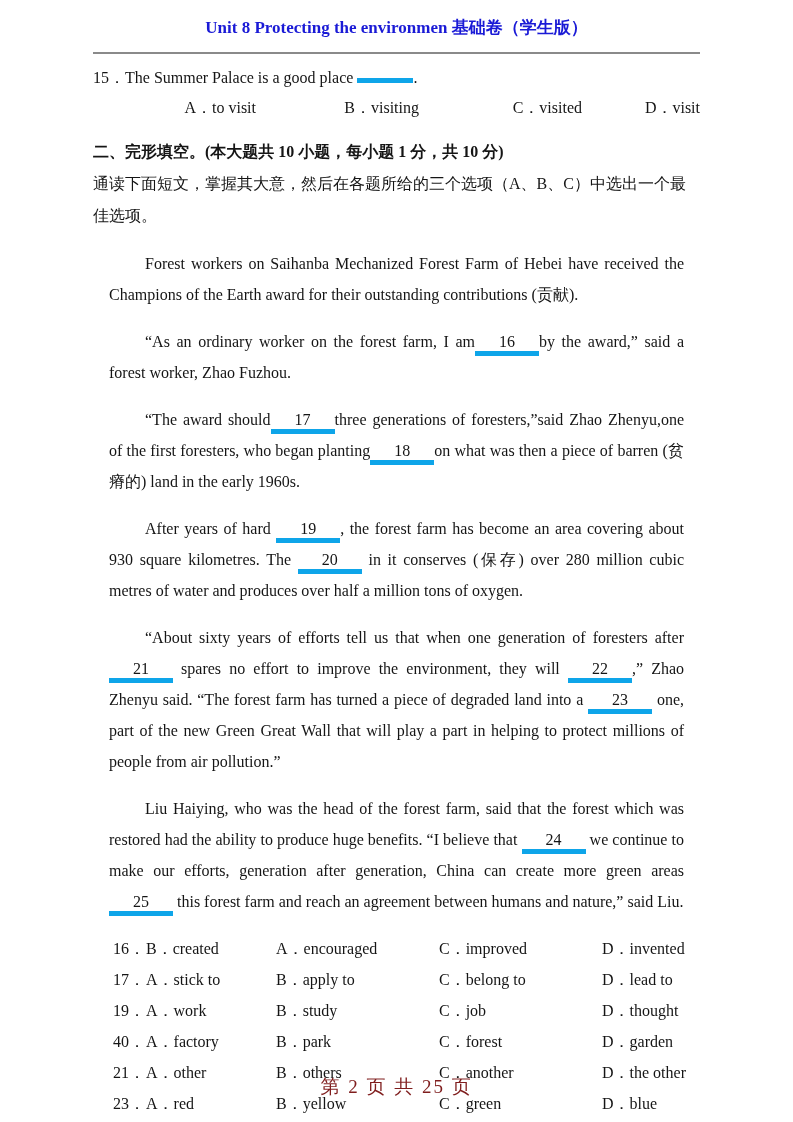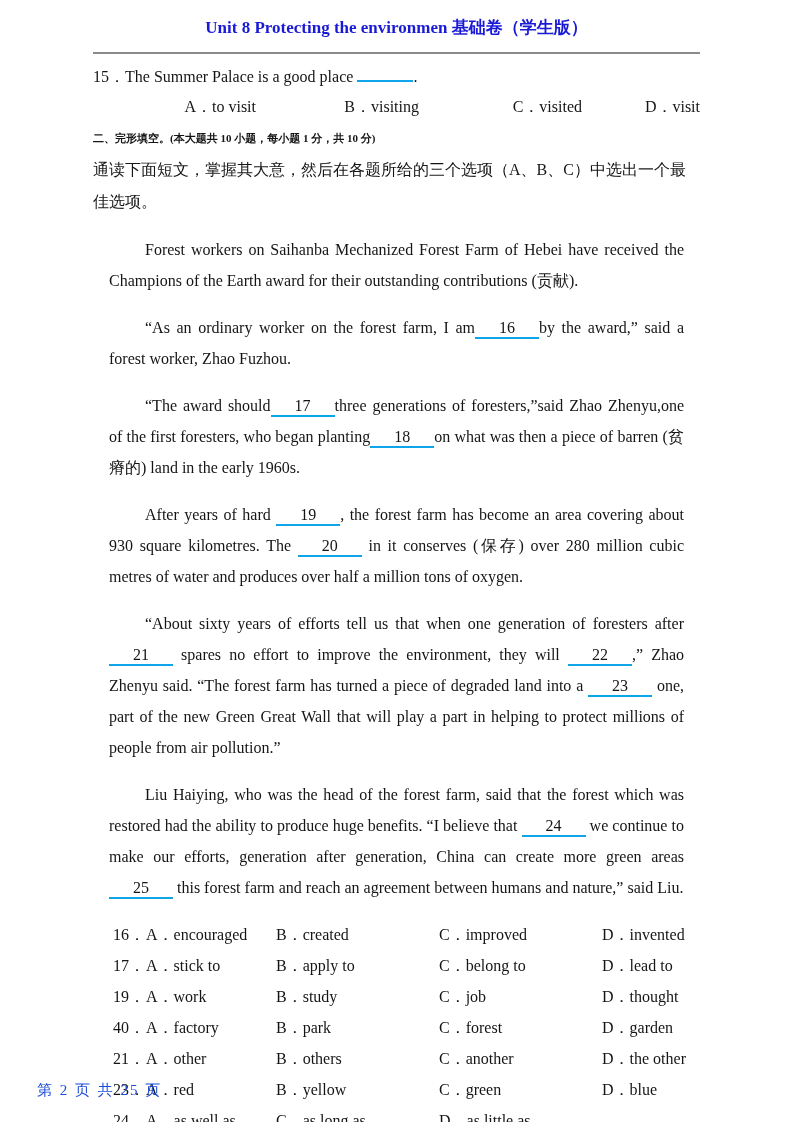--- a/index.html
+++ b/index.html
@@ -39,53 +39,54 @@
   }
   .q-row {
     display: grid;
     grid-template-columns: 33px 130px 163px 163px 1fr;
     line-height: 31px;
     white-space: nowrap;
     margin-left: 20px;
   }
   .sec-heading {
     font-weight: bold;
-    font-size: 11px;
+    font-size: 16px;
     line-height: 32px;
+    margin-top: 13px;
   }
   .instruction { line-height: 32px; }
   .para {
     margin: 16px;
     text-align: justify;
     text-indent: 36px;
     line-height: 31px;
   }
   .blank {
     display: inline-block;
     min-width: 64px;
     height: 18px;
     line-height: 17px;
     text-align: center;
     text-indent: 0;
-    border-bottom: 2px solid #0ea5e9;
+    border-bottom: 5px solid #0ea5e9;
     vertical-align: baseline;
   }
   .blank-empty {
     min-width: 56px;
     height: 16px;
   }
   .page-footer {
     position: absolute;
     left: 0;
     right: 0;
     bottom: 22px;
-    text-align: left;
-    font-size: 15px;
+    text-align: center;
+    font-size: 19px;
     letter-spacing: 2px;
-    color: #1d4ed8;
+    color: #7f1d1d;
   }
 </style>
 </head>
 <body>
 
 <div class="page">
 
   <div class="doc-title">Unit 8 Protecting the environmen 基础卷（学生版）</div>
 
   <hr class="header-rule">
@@ -110,22 +111,22 @@
   <p class="para"><span>“The award should</span><span class="blank">17</span><span>three generations of foresters,”said Zhao Zhenyu,one of the first foresters, who began planting</span><span class="blank">18</span><span>on what was then a piece of barren (贫瘠的) land in the early 1960s.</span></p>
 
   <p class="para"><span>After years of hard </span><span class="blank">19</span><span>, the forest farm has become an area covering about 930 square kilometres. The </span><span class="blank">20</span><span> in it conserves (保存) over 280 million cubic metres of water and produces over half a million tons of oxygen.</span></p>
 
   <p class="para"><span>“About sixty years of efforts tell us that when one generation of foresters after </span><span class="blank">21</span><span> spares no effort to improve the environment, they will </span><span class="blank">22</span><span>,” Zhao Zhenyu said. “The forest farm has turned a piece of degraded land into a </span><span class="blank">23</span><span> one, part of the new Green Great Wall that will play a part in helping to protect millions of people from air pollution.”</span></p>
 
   <p class="para"><span>Liu Haiying, who was the head of the forest farm, said that the forest which was restored had the ability to produce huge benefits. “I believe that </span><span class="blank">24</span><span> we continue to make our efforts, generation after generation, China can create more green areas </span><span class="blank">25</span><span> this forest farm and reach an agreement between humans and nature,” said Liu.</span></p>
 
   <div class="q-row">
     <span>16．</span>
+    <span>B．created</span>
     <span>A．encouraged</span>
-    <span>B．created</span>
     <span>C．improved</span>
     <span>D．invented</span>
   </div>
   <div class="q-row">
     <span>17．</span>
     <span>A．stick to</span>
     <span>B．apply to</span>
     <span>C．belong to</span>
     <span>D．lead to</span>
   </div>

